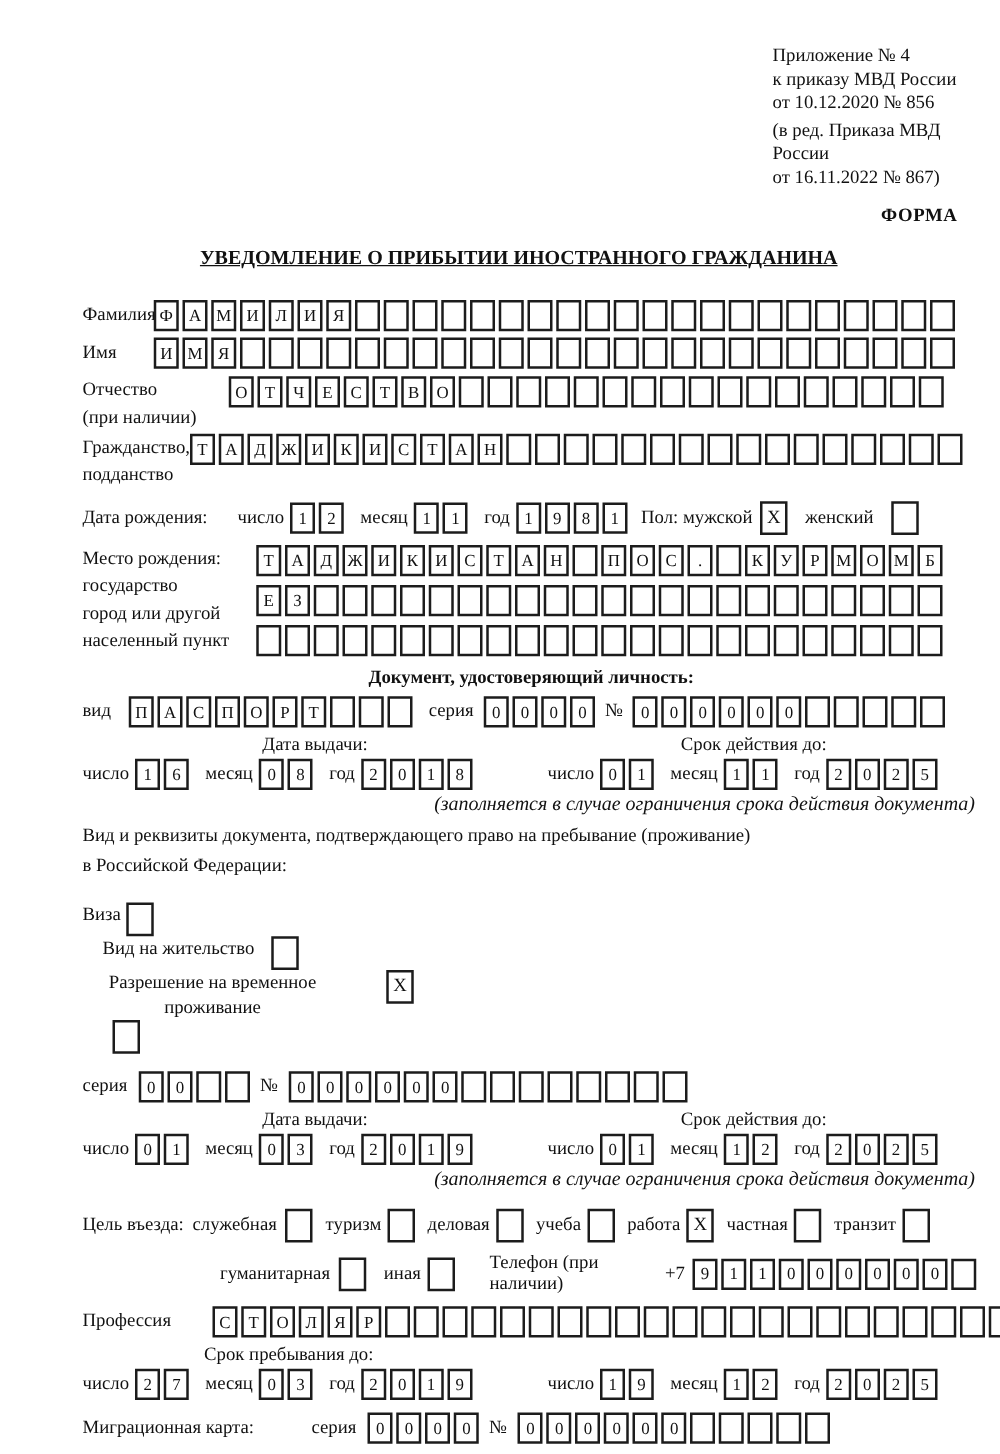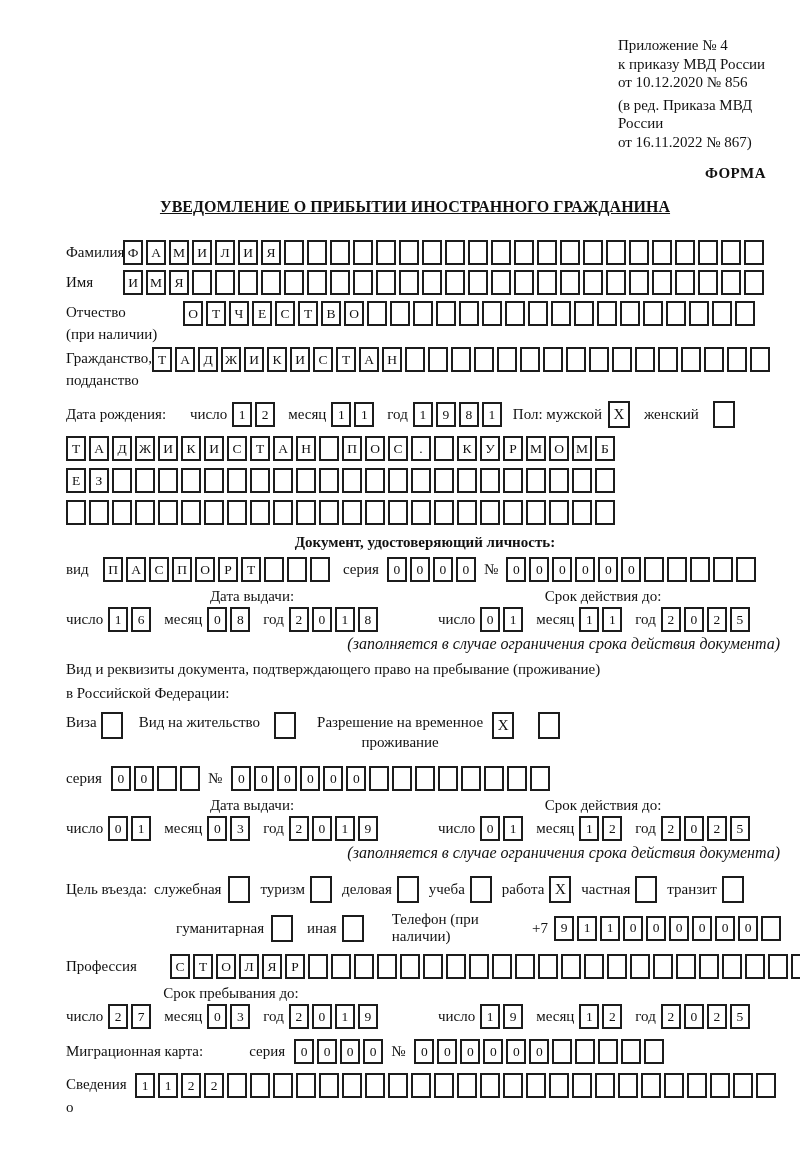--- a/index.html
+++ b/index.html
@@ -41,21 +41,21 @@
   .dates-hdr .right{flex:none;width:330px;text-align:center;}
   .dates-row{display:flex;align-items:center;margin-top:2px;}
   .dategroup{display:flex;align-items:center;}
   .dategroup .t{margin:0 5px 0 0;}
   .dategroup .t2{margin:0 5px 0 10px;}
   .dg-left{flex:none;width:372px;}
   .note{font-size:16px;text-align:right;padding-right:4px;margin-top:3px;font-style:italic;}
 
   .opt{display:flex;align-items:flex-start;}
   .opt .ol{line-height:20px;}
-  .optrow{display:flex;align-items:flex-start;margin-top:10px;}
+  .optrow{display:flex;align-items:flex-start;margin-top:20px;flex-direction:column;}
   .ol-c{text-align:center;}
 
   .purpose{display:flex;align-items:center;margin-top:14px;}
   .purpose .pl{margin:0 5px 0 10px;}
   .purpose .pl0{margin-right:7px;}
 </style>
 </head>
 <body>
 
 <div class="page">
@@ -233,20 +233,26 @@
           <span class="cell">1</span>
         </span>
     </span>
     <span style="margin-left:8px;margin-right:6px;">Пол: мужской</span>
     <span class="cb">X</span>
     <span style="margin-left:14px;margin-right:14px;">женский</span>
     <span class="cb"></span>
   </div>
 
   <div class="stack" style="margin-top:8px;">
+    <div class="labels" style="width:139px;">
+      <div>Место рождения:</div>
+      <div>государство</div>
+      <div>город или другой</div>
+      <div>населенный пункт</div>
+    </div>
     <div class="boxrows">
       <div class="cells">
           <span class="cell">Т</span>
           <span class="cell">А</span>
           <span class="cell">Д</span>
           <span class="cell">Ж</span>
           <span class="cell">И</span>
           <span class="cell">К</span>
           <span class="cell">И</span>
           <span class="cell">С</span>
@@ -412,21 +418,21 @@
 
   <div class="optrow">
     <span class="opt">
       <span class="ol">Виза</span>
       <span class="cb" style="margin-left:4px;"></span>
     </span>
     <span class="opt" style="margin-left:16px;">
       <span class="ol">Вид на жительство</span>
       <span class="cb" style="margin-left:14px;"></span>
     </span>
-    <span class="opt" style="margin-left:20px;">
+    <span class="opt" style="margin-left:20px;gap:47px;">
       <span class="ol ol-c" style="width:168px;">Разрешение на временное проживание</span>
       <span class="cb" style="margin-left:8px;">X</span>
     </span>
     <span class="opt" style="margin-left:16px;">
       <span class="cb" style="margin-left:8px;"></span>
     </span>
   </div>
 
   <div class="row" style="margin-top:14px;">
     <span class="lbl">серия</span>

